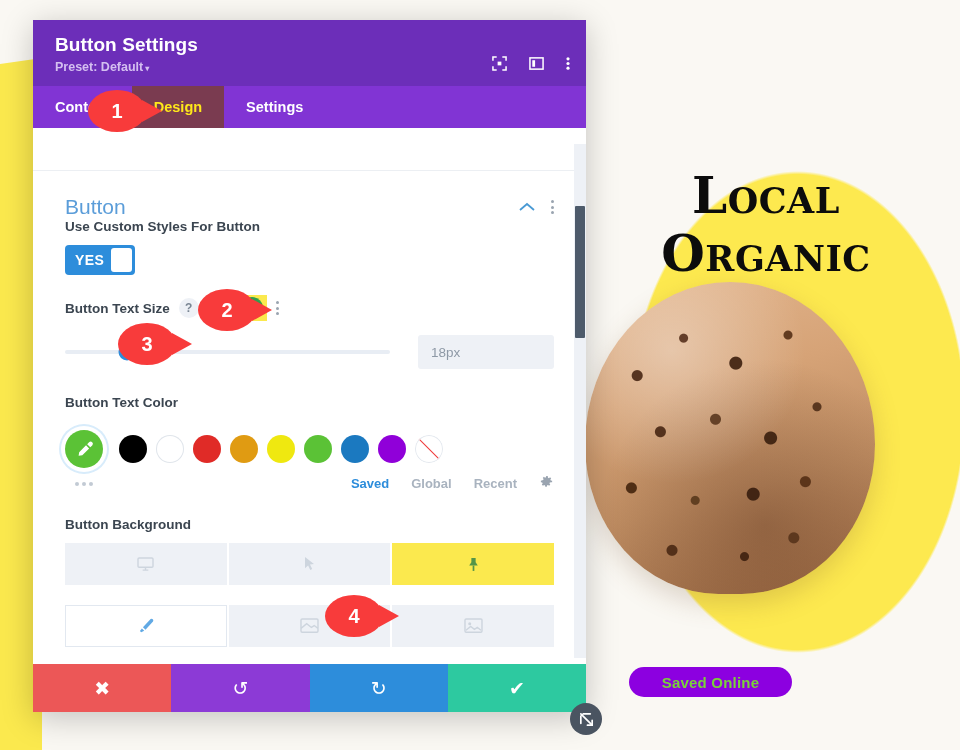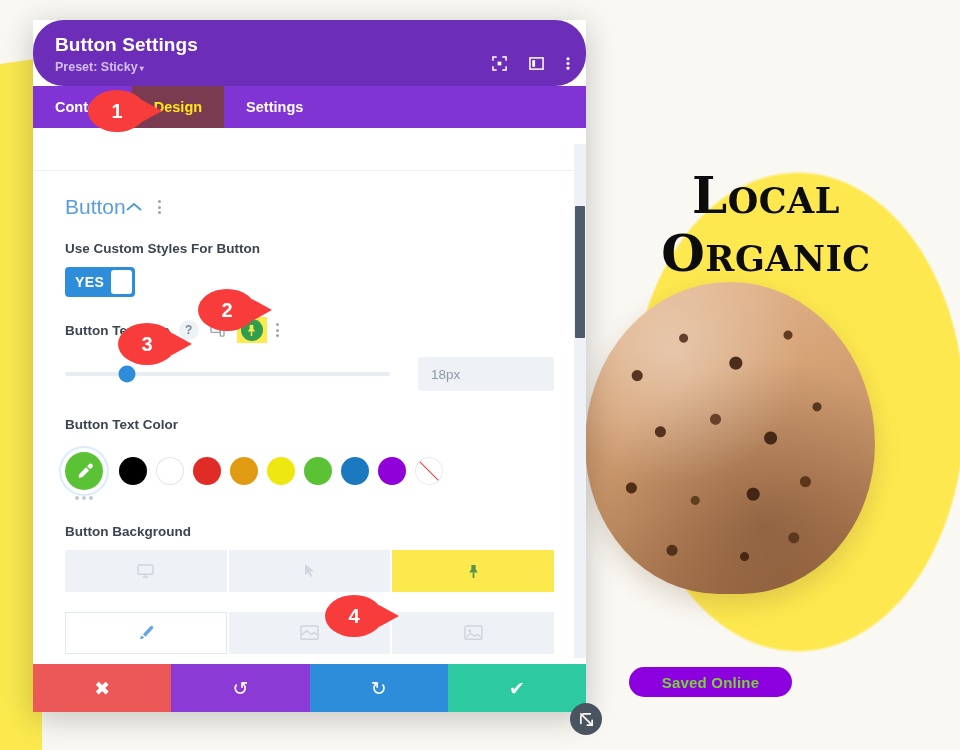--- a/index.html
+++ b/index.html
@@ -74,21 +74,21 @@
     cursor: pointer; z-index: 4;
   }
 
   
   #modal {
     position: absolute; left: 33px; top: 20px; width: 553px; height: 692px;
     background: #fff; box-shadow: 0 6px 30px rgba(0,0,0,.22);
     overflow: hidden; z-index: 10;
   }
 
-  .modal-header { background: #6c2eb9; padding: 14px 22px 12px; position: relative; border-radius: 31px; }
+  .modal-header { background: #6c2eb9; padding: 14px 22px 12px; position: relative; }
   .modal-title { color: #fff; font-size: 19px; font-weight: 700; letter-spacing: .1px; }
   .modal-preset {
     color: #d4bff0; font-size: 12.5px; font-weight: 700;
     margin-top: 4px; cursor: pointer;
   }
   .modal-preset .caret { font-size: 8px; margin-left: 2px; }
   .header-icons { position: absolute; right: 16px; top: 36px; display: flex; gap: 22px; align-items: center; }
   .hicon { color: #fff; cursor: pointer; display: inline-flex; }
 
   .tabs { background: #8134d4; display: flex; height: 42px; position: relative; }
@@ -99,22 +99,22 @@
   .tab.active { background: #7a3b50; color: #ffe81a; }
 
   .panel-body {
     position: absolute; top: 124px; left: 0; right: 0; bottom: 0;
     background: #fff; overflow: hidden;
   }
   .panel-scroll { padding: 26px 0 0; position: relative; }
   .divider { height: 1px; background: #eceff3; margin: 0 0 24px; }
 
   .section-head {
-    display: flex; align-items: center; justify-content: flex-start;
-    padding: 0 32px; margin-bottom: 22px;
+    display: flex; align-items: center; justify-content: space-between;
+    padding: 0 32px; 
   }
   .section-title { color: #5b9dd9; font-size: 21px; font-weight: 400; }
   .section-tools { display: flex; align-items: center; gap: 16px; color: #4a9ad4; }
 
   .field { padding: 0 32px; margin-bottom: 20px; }
   .field-label {
     font-size: 13.5px; font-weight: 700; color: #3b4550;
     display: flex; align-items: center; gap: 9px; margin-bottom: 11px;
   }
 
@@ -252,21 +252,21 @@
   </div>
 
   <button class="shop-online-btn">Saved Online</button>
 </div>
 
 <div id="modal">
 
   <div class="modal-header">
     <div class="modal-title">Button Settings</div>
     <div class="modal-preset">
-      <span>Preset: Sticky</span><span class="caret">▾</span>
+      <span>Preset: Default</span><span class="caret">▾</span>
     </div>
     <div class="header-icons">
       <span class="hicon">
         <svg width="15" height="15" viewBox="0 0 16 16" fill="none" stroke="#fff" stroke-width="1.6">
           <path d="M1 5V1h4M15 5V1h-4M1 11v4h4M15 11v4h-4"></path>
           <rect x="6" y="6" width="4" height="4" fill="#fff" stroke="none"></rect>
         </svg>
       </span>
       <span class="hicon">
         <svg width="15" height="15" viewBox="0 0 16 16">
@@ -372,20 +372,31 @@
         <span class="sw" style="background:#9000d9"></span>
         <span class="sw none"></span>
       </div>
 
       <div class="pal-foot">
         <span class="ellipsis-dots">
             <i></i>
             <i></i>
             <i></i>
           </span>
+        <span class="pal-links">
+          <span class="pal-link active">Saved</span>
+          <span class="pal-link">Global</span>
+          <span class="pal-link">Recent</span>
+          <span>
+            <svg width="15" height="15" viewBox="0 0 16 16" fill="#9aa4b0">
+              <path d="M8 5.4A2.6 2.6 0 1 0 8 10.6 2.6 2.6 0 0 0 8 5.4zm0 4A1.4 1.4 0 1 1 8 6.6a1.4 1.4 0 0 1 0 2.8z"></path>
+              <path d="M14 8.8v-1.6l-1.5-.3a4.7 4.7 0 0 0-.4-1l.9-1.2-1.2-1.2-1.2.9a4.7 4.7 0 0 0-1-.4L9.3 2H7.7l-.3 1.5a4.7 4.7 0 0 0-1 .4l-1.2-.9-1.2 1.2.9 1.2a4.7 4.7 0 0 0-.4 1L2 7.2v1.6l1.5.3c.1.35.23.68.4 1l-.9 1.2 1.2 1.2 1.2-.9c.32.17.65.3 1 .4l.3 1.5h1.6l.3-1.5c.35-.1.68-.23 1-.4l1.2.9 1.2-1.2-.9-1.2c.17-.32.3-.65.4-1l1.5-.3z"></path>
+            </svg>
+          </span>
+        </span>
       </div>
 
       <div class="field" style="margin-bottom:0;">
         <div class="field-label">Button Background</div>
         <div class="devstrip">
           <div class="devtab">
             <svg width="17" height="15" viewBox="0 0 18 16" fill="none" stroke="#c3ccd6" stroke-width="1.5">
               <rect x="1" y="1" width="16" height="10" rx="1.2"></rect>
                 <path d="M9 11v3M6 14h6"></path>
             </svg>

